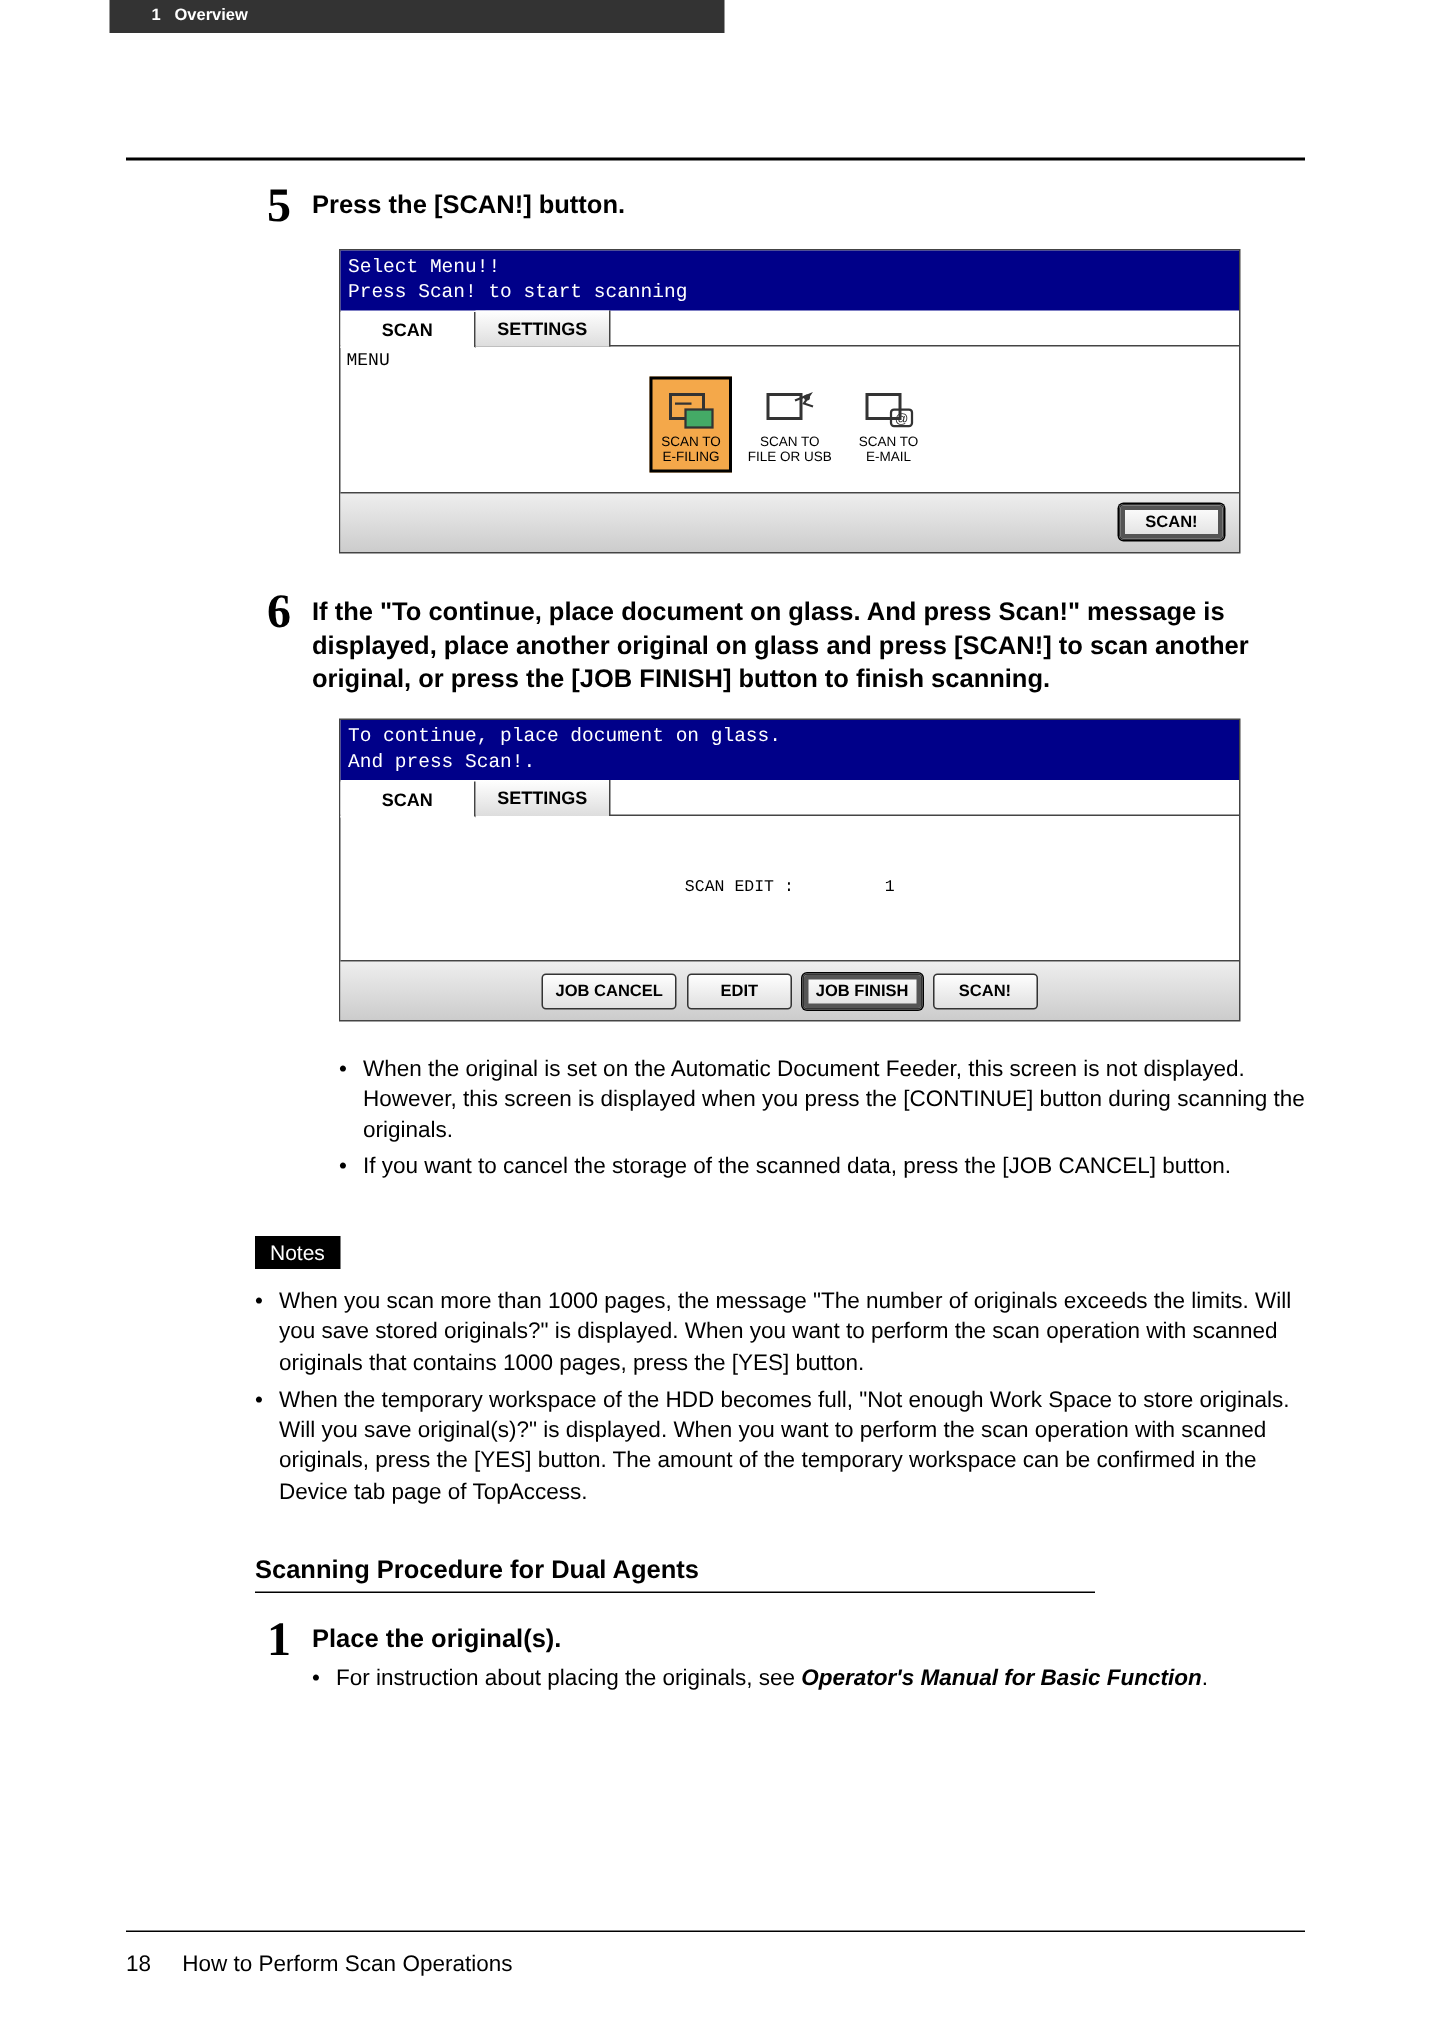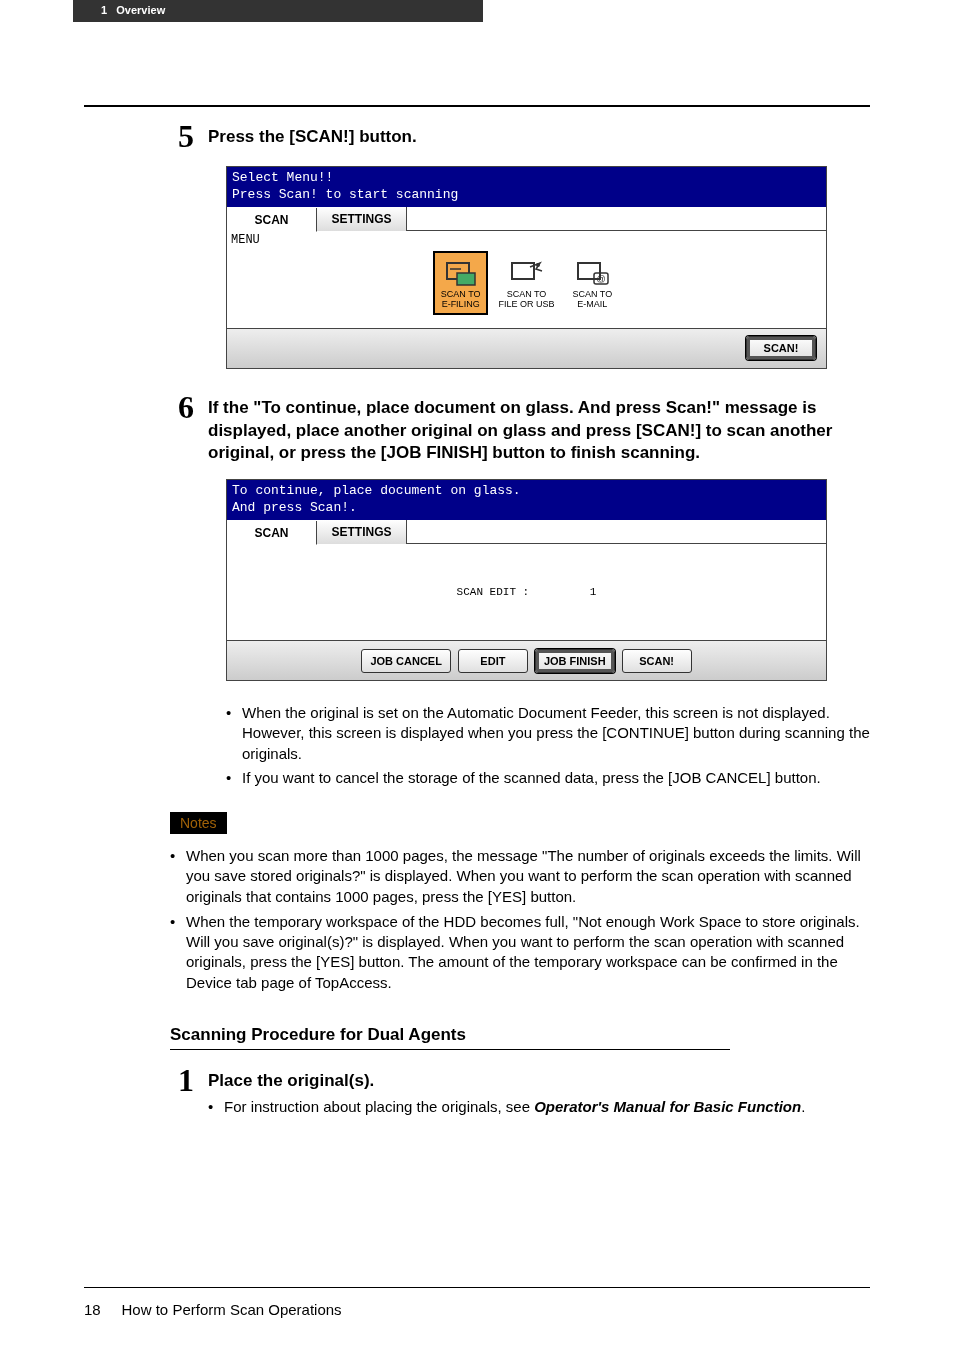--- a/index.html
+++ b/index.html
@@ -171,24 +171,25 @@
     }
     .bullets li::before {
       content: "•";
       position: absolute;
       left: 0;
       top: 0;
     }
     .notes-label {
       display: inline-block;
       background: #000;
-      color: #a16207;
+      color: #ffffff;
       padding: 3px 10px;
       font-size: 14px;
       margin-bottom: 12px;
+      margin-top: 12px;
     }
     .notes-block { margin-left: 0; margin-bottom: 32px; }
     .notes-bullets {
       font-size: 15px;
       line-height: 1.35;
     }
     .notes-bullets li {
       list-style: none;
       position: relative;
       padding-left: 16px;

